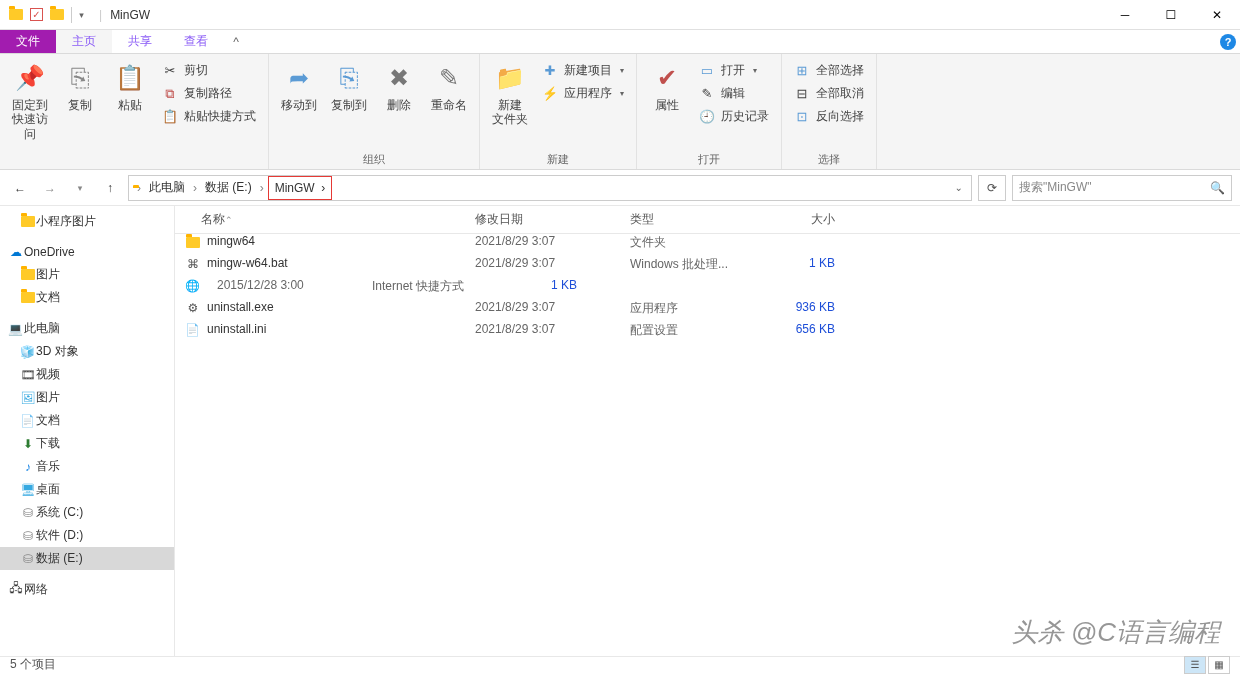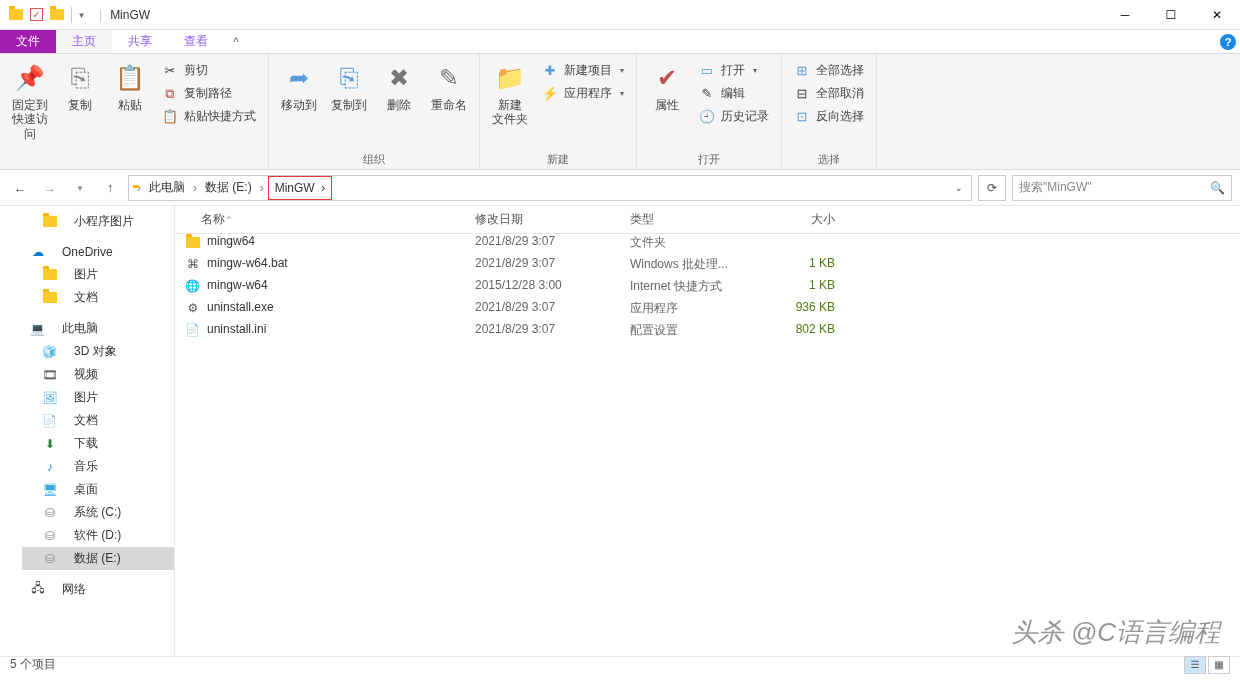--- a/index.html
+++ b/index.html
@@ -35,39 +35,39 @@
 .crumb-sep { color: #888; padding: 0 2px; }
 .addr-tools { margin-left: auto; display: flex; gap: 4px; align-items: center; }
 .refresh-btn { width: 28px; height: 26px; border: 1px solid #ccc; display: flex; align-items: center; justify-content: center; cursor: pointer; color: #555; }
 .search-box { width: 220px; height: 26px; border: 1px solid #ccc; display: flex; align-items: center; padding: 0 6px; color: #888; }
 .search-box span:first-child { flex: 1; }
 .content { display: flex; height: 450px; }
 .navpane { width: 175px; border-right: 1px solid #e8e8e8; overflow-y: auto; padding: 4px 0; position: relative; }
 .navpane::-webkit-scrollbar { width: 16px; }
 .navpane::-webkit-scrollbar-thumb { background: #c0c0c0; }
 .navpane::-webkit-scrollbar-track { background: #f0f0f0; }
-.nav-item { display: flex; align-items: center; gap: 16px; padding: 3px 6px 3px 20px; cursor: pointer; color: #333; margin-left: 22px; }
+.nav-item { display: flex; align-items: center; gap: 0; padding: 3px 6px 3px 20px; cursor: pointer; color: #333; }
 .nav-item.root { padding-left: 8px; }
 .nav-item.selected { background: #d8d8d8; }
 .nav-item .ni { width: 16px; height: 16px; display: flex; align-items: center; justify-content: center; }
 .nav-spacer { height: 8px; }
 .filepane { flex: 1; display: flex; flex-direction: column; }
 .col-headers { height: 28px; border-bottom: 1px solid #e8e8e8; display: flex; align-items: center; color: #555; }
 .col-headers > div { padding: 0 10px; }
 .col-name { width: 290px; padding-left: 26px !important; }
 .col-date { width: 155px; }
 .col-type { width: 145px; }
 .col-size { width: 80px; text-align: right; }
 .file-rows { flex: 1; }
 .file-row { height: 22px; display: flex; color: #333; }
 .file-row .fico { width: 16px; height: 16px; margin: 0 6px 0 10px; display: flex; align-items: center; justify-content: center; }
 .file-row .fname { width: 258px; }
 .file-row .fdate { width: 155px; color: #666; padding: 0 10px; }
 .file-row .ftype { width: 145px; color: #666; padding: 0 10px; }
-.file-row .fsize { width: 80px; color: #4d7c0f; text-align: right; padding: 0 10px; }
+.file-row .fsize { width: 80px; color: #1d4ed8; text-align: right; padding: 0 10px; }
 .statusbar { height: 16px; border-top: 1px solid #e8e8e8; display: flex; align-items: center; padding: 0 10px; color: #555; }
 .statusbar .views { margin-left: auto; display: flex; gap: 2px; }
 .statusbar .views div { width: 22px; height: 18px; border: 1px solid #ccc; display: flex; align-items: center; justify-content: center; font-size: 10px; }
 .watermark { position: absolute; right: 20px; bottom: 30px; font-size: 26px; color: rgba(80,80,80,0.6); font-style: italic; font-weight: 500; pointer-events: none; }
 .folder-ico { width: 14px; height: 11px; background: #ffca28; border-radius: 1px; position: relative; }
 .folder-ico::before { content: ""; position: absolute; top: -3px; left: 0; width: 6px; height: 3px; background: #ffb300; border-radius: 1px 1px 0 0; }
 .sort-ind { font-size: 9px; color: #888; margin-left: auto; margin-right: 20px; }
 </style>
 </head>
 <body>
@@ -346,42 +346,41 @@
           </span>
           <span class="fname">mingw-w64.bat</span>
           <span class="fdate">2021/8/29 3:07</span>
           <span class="ftype">Windows 批处理...</span>
           <span class="fsize">1 KB</span>
         </div>
         <div class="file-row">
           <span class="fico">
             <span style="color:#1e88e5;font-size:12px;">🌐</span>
           </span>
-          <span class="fname">mingw-w64</span>
           <span class="fdate">2015/12/28 3:00</span>
           <span class="ftype">Internet 快捷方式</span>
           <span class="fsize">1 KB</span>
         </div>
         <div class="file-row">
           <span class="fico">
             <span style="color:#555;font-size:12px;">⚙</span>
           </span>
           <span class="fname">uninstall.exe</span>
           <span class="fdate">2021/8/29 3:07</span>
           <span class="ftype">应用程序</span>
           <span class="fsize">936 KB</span>
         </div>
         <div class="file-row">
           <span class="fico">
             <span style="color:#888;font-size:12px;">📄</span>
           </span>
           <span class="fname">uninstall.ini</span>
           <span class="fdate">2021/8/29 3:07</span>
           <span class="ftype">配置设置</span>
-          <span class="fsize">802 KB</span>
+          <span class="fsize">656 KB</span>
         </div>
       </div>
   </div>
 </div>
 
 <div class="statusbar">
   <span>5 个项目</span>
   <div class="views">
     <div style="background:#cde6f7;">☰</div>
     <div>▦</div>

